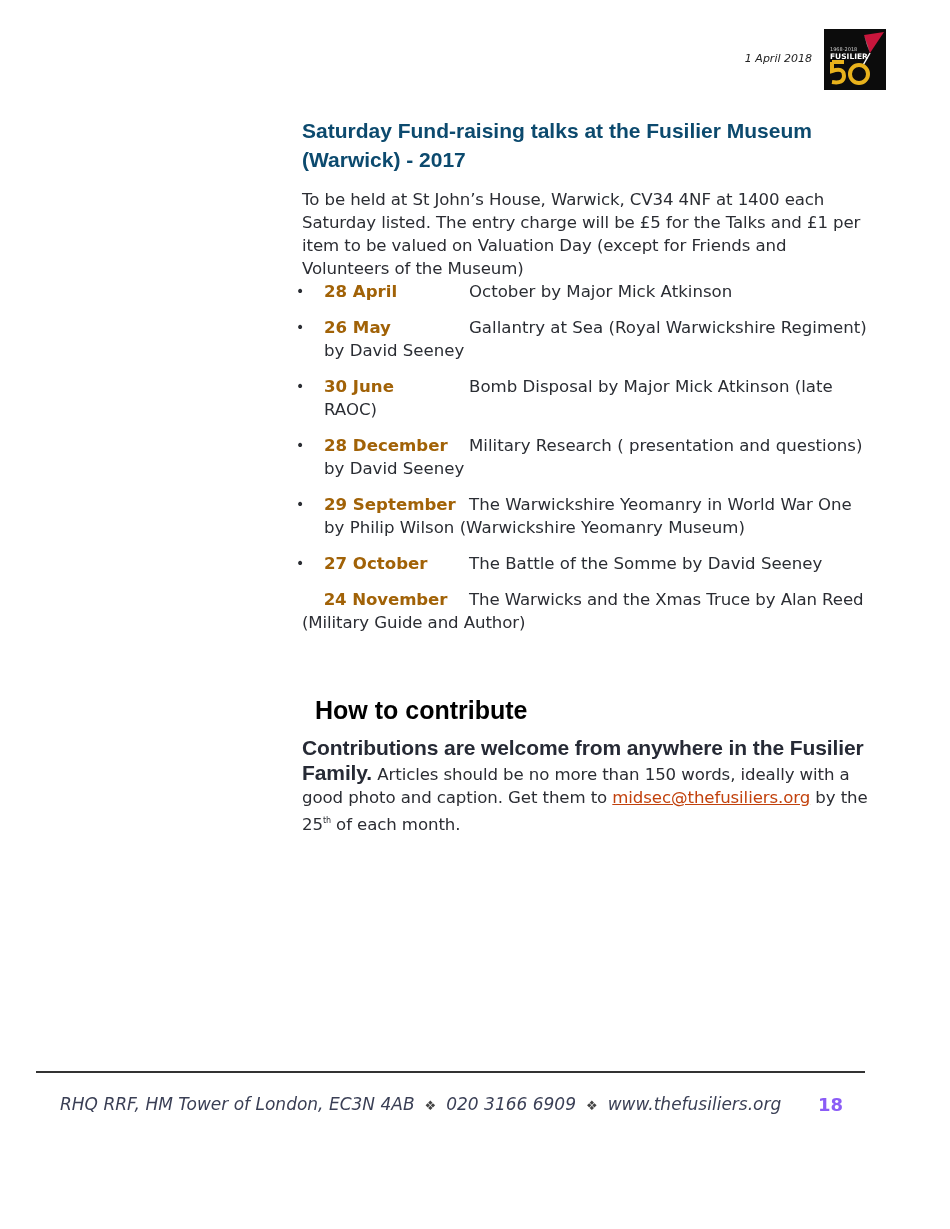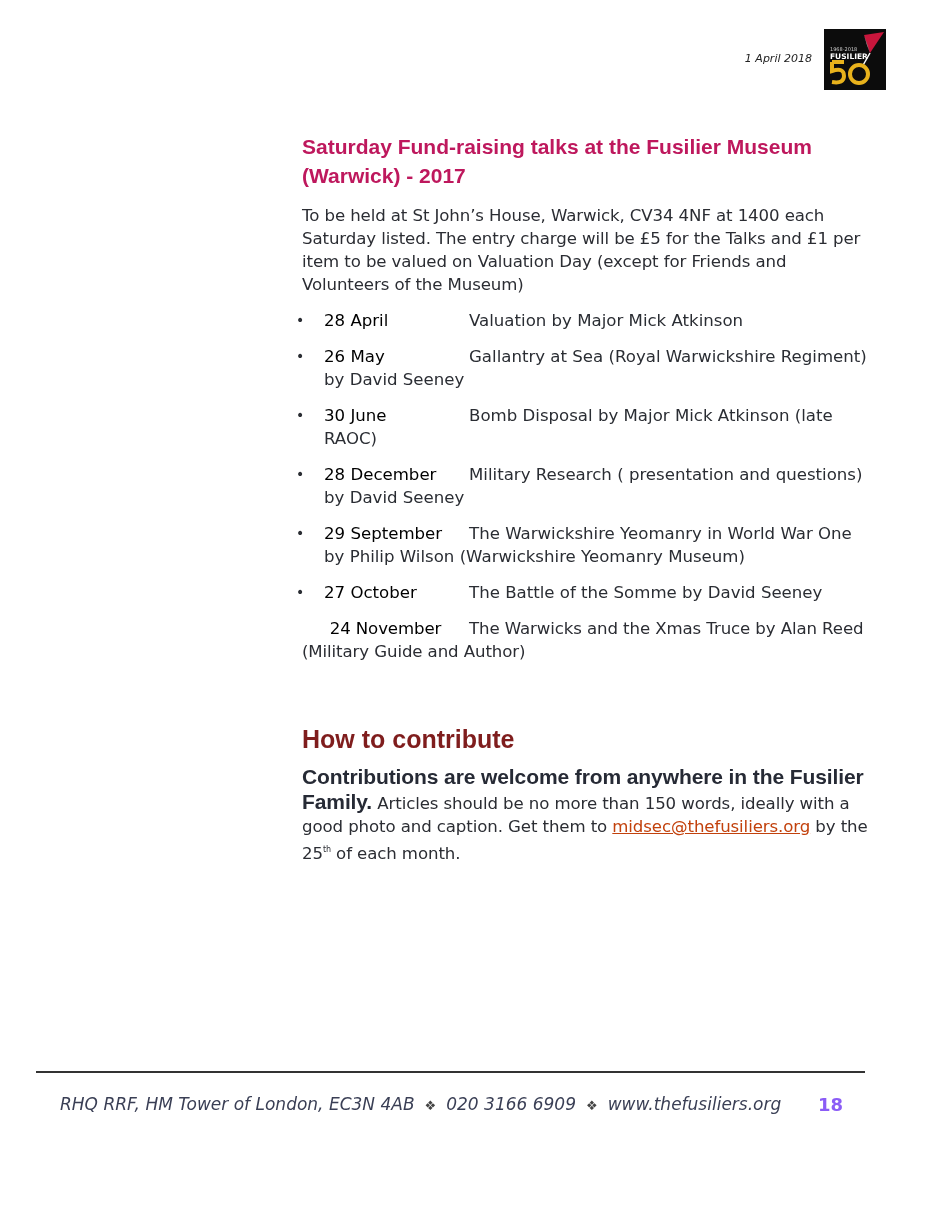--- a/index.html
+++ b/index.html
@@ -3,32 +3,32 @@
 <meta charset="utf-8">
 <style>
   html, body { margin: 0; padding: 0; background: #ffffff; }
   body { width: 950px; height: 1229px; position: relative; overflow: hidden;
          font-family: "DejaVu Sans", sans-serif; color: #2a2d33; }
   .date { position: absolute; left: 640px; top: 52px; width: 172px; text-align: right;
           font-style: italic; font-size: 11px; color: #222; }
   .logo { position: absolute; left: 824px; top: 29px; width: 62px; height: 61px; background: #f9a8d4; overflow: hidden; }
   .logo svg { display: block; }
   .content { position: absolute; left: 302px; top: 116px; width: 570px; }
-  h2.talks-title { margin: 16px 0 14px 0; font-family: "Liberation Sans", sans-serif; font-weight: bold;
-                   font-size: 21px; line-height: 29px; color: #be185d; }
+  h2.talks-title { margin: 0 0 14px 0; font-family: "Liberation Sans", sans-serif; font-weight: bold;
+                   font-size: 21px; line-height: 29px; color: #0c4a6e; }
   p { margin: 0; font-size: 16.6px; line-height: 23px; color: #2b2d33; letter-spacing: -0.1px; }
-  .intro { margin-bottom: 13px; }
+  .intro { margin-bottom: 0; }
   ul.talks { list-style: none; margin: 0; padding: 0; }
   ul.talks li { position: relative; padding-left: 22px; margin-bottom: 13px; font-size: 16.6px; line-height: 23px; }
   ul.talks li .bullet { position: absolute; left: -6px; top: 0; font-size: 14px; }
-  .tdate { display: inline-block; width: 145px; font-weight: normal; color: #000000; }
+  .tdate { display: inline-block; width: 145px; font-weight: bold; color: #a16207; }
   .final { font-size: 16.6px; line-height: 23px; margin-bottom: 0; }
   .final .tdate { width: 167px; text-align: center; }
-  h2.contrib { margin: 60px 0 10px 0; font-family: "Liberation Sans", sans-serif; font-weight: bold;
-               font-size: 25px; line-height: 32px; color: #7f1d1d; }
+  h2.contrib { margin: 60px 0 10px 13px; font-family: "Liberation Sans", sans-serif; font-weight: bold;
+               font-size: 25px; line-height: 32px; color: #000000; }
   .lead { font-family: "Liberation Sans", sans-serif; font-weight: bold; font-size: 21px; color: #262a35; }
   .contrib-body { line-height: 23px; margin-bottom: 13px; }
   a.email { color: #c2410c; text-decoration: underline; }
   sup { font-size: 8px; vertical-align: super; }
   .para { margin-bottom: 13px; }
   .rule { position: absolute; left: 36px; top: 1071px; width: 829px; height: 2px; background: #333; }
   .footer { position: absolute; left: 60px; top: 1094px; font-style: italic; font-size: 17px; color: #3a3f55; white-space: nowrap; }
   .footer .sep { font-style: normal; font-size: 13px; margin: 0 10px; color: #444; }
   .page-num { position: absolute; left: 818px; top: 1094px; font-size: 18px; font-weight: bold; color: #8b5cf6; }
 </style>
@@ -48,21 +48,21 @@
     <path d="M8 33 L20 33 M8 33 L8 42 Q20 38 20 47 Q20 55 8 53" stroke="#e8b21c" stroke-width="4" fill="none"></path>
     <circle cx="35" cy="45" r="9" stroke="#e8b21c" stroke-width="4" fill="none"></circle>
   </svg>
 </div>
 
 <div class="content">
   <h2 class="talks-title">Saturday Fund-raising talks at the Fusilier Museum (Warwick) - 2017</h2>
   <p class="intro">To be held at St John’s House,  Warwick, CV34 4NF at 1400 each Saturday listed.  The entry charge will be £5 for the Talks and £1 per item to be valued on Valuation Day (except for Friends and Volunteers of the Museum)</p>
 
   <ul class="talks">
-    <li><span class="bullet">•</span><span class="tdate">28 April</span><span>Valuation by Major Mick Atkinson</span></li>
+    <li><span class="bullet">•</span><span class="tdate">28 April</span><span>October by Major Mick Atkinson</span></li>
     <li><span class="bullet">•</span><span class="tdate">26  May</span><span>Gallantry at Sea  (Royal Warwickshire Regiment) by David Seeney</span></li>
     <li><span class="bullet">•</span><span class="tdate">30  June</span><span>Bomb Disposal  by Major Mick Atkinson (late RAOC)</span></li>
     <li><span class="bullet">•</span><span class="tdate">28  December</span><span>Military Research ( presentation and questions) by David Seeney</span></li>
     <li><span class="bullet">•</span><span class="tdate">29 September</span><span>The Warwickshire Yeomanry in World War One by Philip Wilson (Warwickshire Yeomanry Museum)</span></li>
     <li><span class="bullet">•</span><span class="tdate">27 October</span><span>The Battle of the Somme  by David Seeney</span></li>
   </ul>
   <p class="final"><span class="tdate">24 November</span><span>The Warwicks and the Xmas Truce  by Alan Reed (Military Guide and Author)</span></p>
 
   <h2 class="contrib">How to contribute</h2>
   <p class="contrib-body"><span class="lead">Contributions are welcome from anywhere in the Fusilier Family.</span><span>  Articles should be no more than 150 words, ideally with a good photo and caption.  Get them to </span><a class="email" href="#">midsec@thefusiliers.org</a><span>  by the 25</span><sup>th</sup><span> of each month.</span></p>

